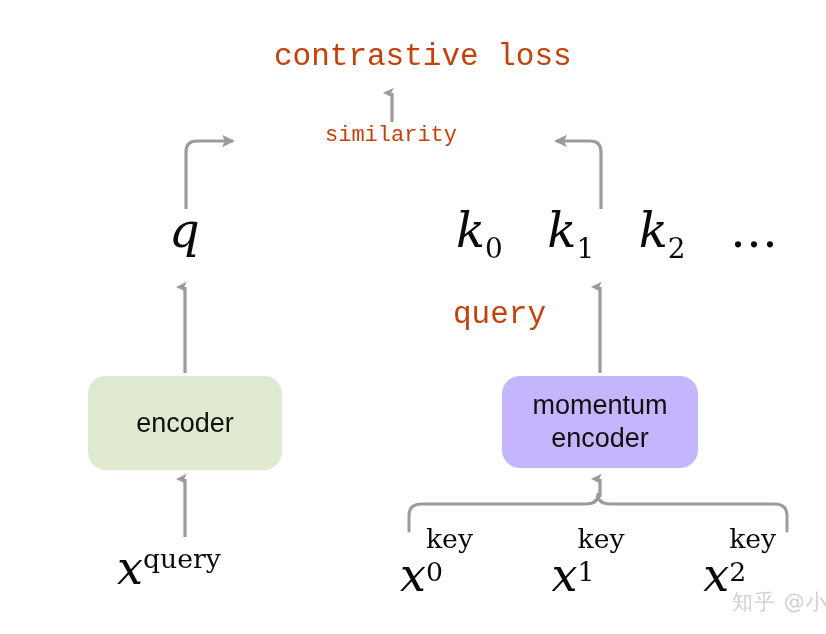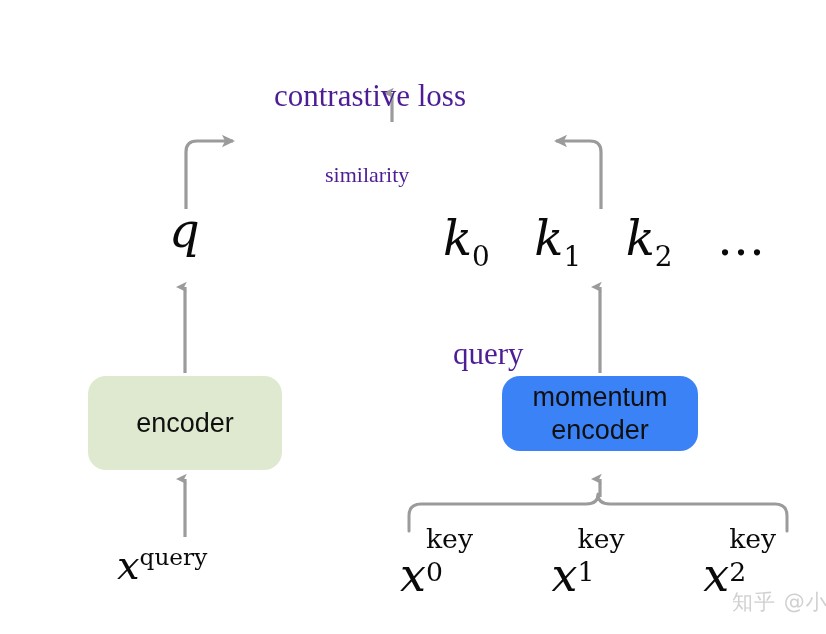--- a/index.html
+++ b/index.html
@@ -12,25 +12,24 @@
   }
   #canvas {
     position: relative;
     width: 826px;
     height: 634px;
     background: #ffffff;
     overflow: hidden;
   }
   .lbl {
     position: absolute;
-    color: #4c1d95;
-    font-family: Liberation Serif, serif;
+    color: #c2410c;
+    font-family: Liberation Mono, monospace;
     white-space: nowrap;
     line-height: 1;
-    margin-top: 39px;
   }
   .math {
     position: absolute;
     color: #0a0a0a;
     font-family: "DejaVu Serif", "Liberation Serif", serif;
     white-space: nowrap;
     line-height: 1;
   }
   .math i {
     font-style: italic;
@@ -153,44 +152,44 @@
   </svg>
 
   <div class="lbl" style="left:274px; top:41px; font-size:31px;">contrastive loss</div>
 
   <div class="lbl" style="left:325px; top:125px; font-size:22px;">similarity</div>
 
   <div class="math" style="left:169px; top:206px; font-size:48px;">
     <i>q</i>
   </div>
 
-  <div class="math" style="left:443px; top:206px; font-size:48px;margin-top:8px;">
+  <div class="math" style="left:456px; top:206px; font-size:48px;">
     <span><i>k</i><span class="sub">0</span></span>
     <span style="display:inline-block;width:14px;"></span>
     <span><i>k</i><span class="sub">1</span></span>
     <span style="display:inline-block;width:14px;"></span>
     <span><i>k</i><span class="sub">2</span></span>
     <span style="display:inline-block;width:14px;"></span>
     <span>…</span>
   </div>
 
   <div class="lbl" style="left:453px; top:299px; font-size:31px;">query</div>
 
   <div class="box" style="left:88px; top:376px; width:194px; height:94px; background:#dfe9cf; font-size:27px;">
     <span>encoder</span>
   </div>
 
-  <div class="box" style="left:502px; top:376px; width:196px; height:75px; background:#3b82f6; font-size:27px;">
+  <div class="box" style="left:502px; top:376px; width:196px; height:92px; background:#c4b5fd; font-size:27px;">
     <span>
       <span>momentum</span><br>
       <span>encoder</span>
     </span>
   </div>
 
-  <div class="math" style="left:117px; top:545px; font-size:40px;">
+  <div class="math" style="left:117px; top:545px; font-size:46px;">
     <i>x</i><span class="sup">query</span>
   </div>
 
   <div class="math" style="left:400px; top:545px; font-size:46px;">
     <span><i>x</i><span class="supsub"><span class="s-up">key</span><span class="s-dn">0</span></span></span>
     <span style="display:inline-block;width:9px;"></span>
     <span><i>x</i><span class="supsub"><span class="s-up">key</span><span class="s-dn">1</span></span></span>
     <span style="display:inline-block;width:9px;"></span>
     <span><i>x</i><span class="supsub"><span class="s-up">key</span><span class="s-dn">2</span></span></span>
   </div>

